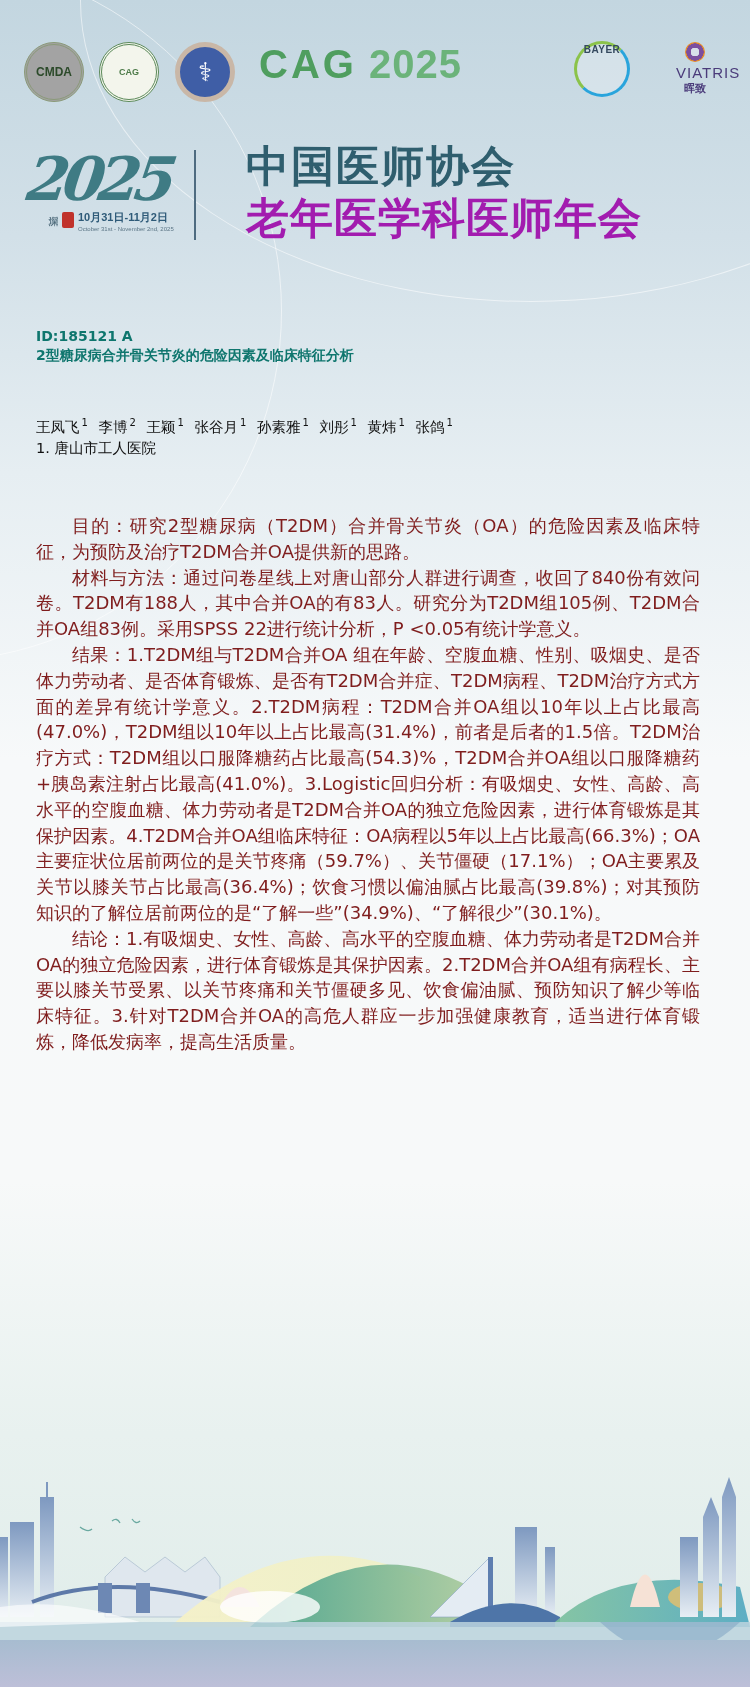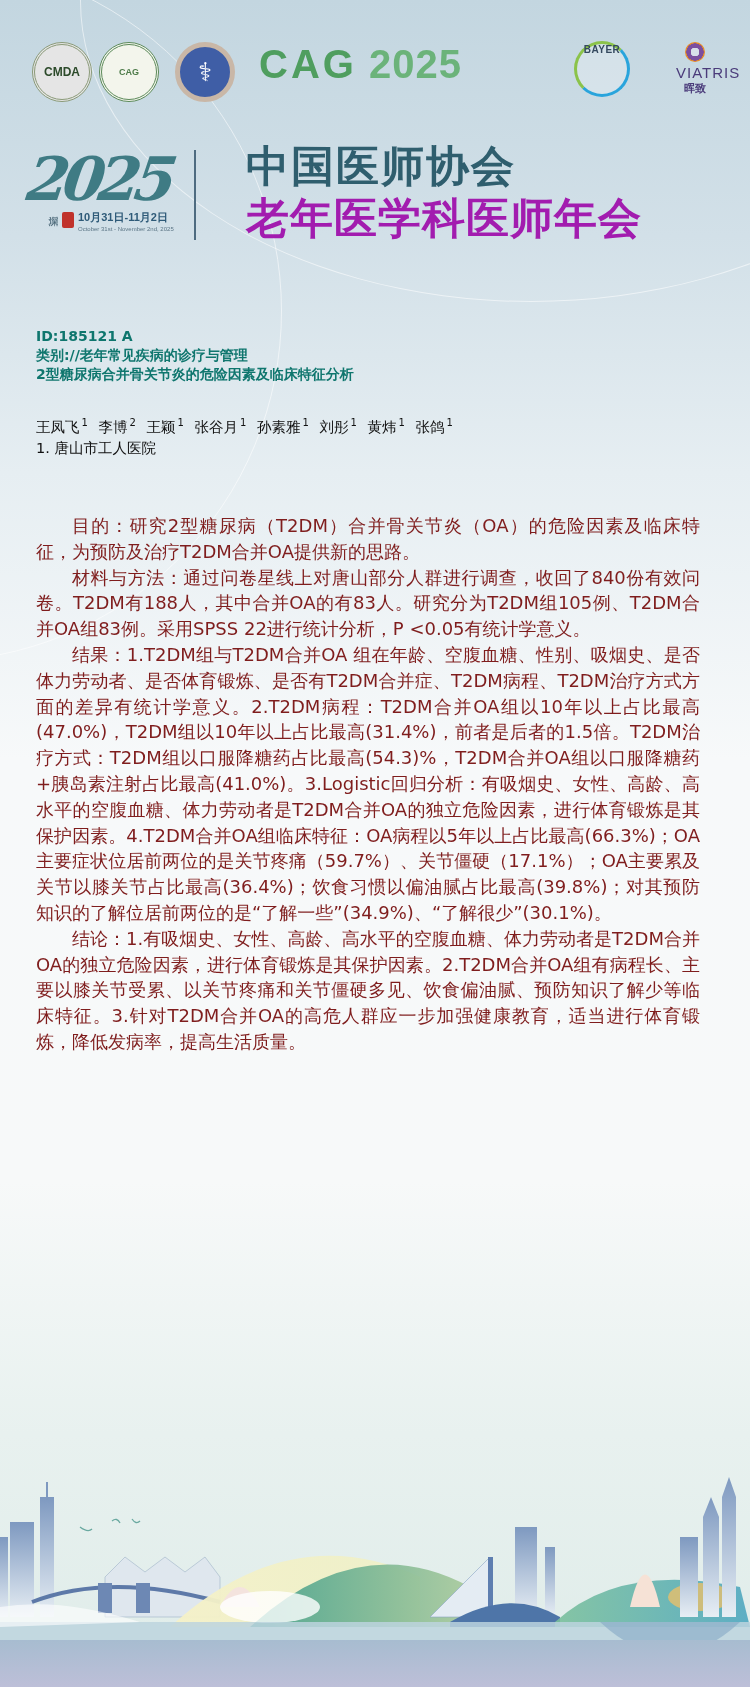--- a/index.html
+++ b/index.html
@@ -7,21 +7,21 @@
     width: 750px; height: 1687px; overflow: hidden; position: relative;
     font-family: "DejaVu Sans", "Liberation Sans", sans-serif;
     background: linear-gradient(180deg, #c3d6e0 0%, #d2e0e8 14%, #e6eef2 28%, #f7f9fa 45%, #f7f9f9 70%, #e8f1ef 85%, #dfece9 100%);
   }
   .poster { position: absolute; inset: 0; }
   .swoosh { position: absolute; border-radius: 50%; border: 1px solid rgba(255,255,255,0.55); }
 
   
   .logos { position: absolute; top: 40px; left: 24px; right: 20px; height: 70px; }
   .seal { position: absolute; top: 2px; width: 60px; height: 60px; border-radius: 50%; display: flex; align-items: center; justify-content: center; box-sizing: border-box; }
-  .seal-cmda { left: 8px; background: #e5e5e5; border: 3px double #8a9a78; }
+  .seal-cmda { left: 0; background: #a3a3a3; border: 3px double #8a9a78; }
   .seal-cmda span { font: bold 12px "Liberation Sans", sans-serif; color: #2c4a2a; }
   .seal-cag { left: 75px; background: #f3f5ec; border: 3px double #5c8a5a; }
   .seal-cag span { font: bold 9px "Liberation Sans", sans-serif; color: #4c7a48; }
   .seal-pku { left: 151px; background: #3f5ea6; border: 5px solid #c9b7a7; }
   .seal-pku span { font-size: 26px; color: #ffffff; line-height: 1; }
   .cag-title { position: absolute; left: 235px; top: 2px; font: bold 40px "Liberation Sans", sans-serif; letter-spacing: 1px; color: #6bb37a; }
   .cag-title .cag-part { color: #4f9e5f; letter-spacing: 3px; }
   .bayer { position: absolute; right: 100px; top: 1px; width: 50px; height: 50px; border-radius: 50%; border: 3px solid #8bc34a; border-right-color: #29a4dc; border-bottom-color: #29a4dc; display: flex; align-items: flex-start; justify-content: center; background: rgba(255,255,255,0.25); }
   .bayer span { font: bold 10px "Liberation Sans", sans-serif; color: #34495e; letter-spacing: 0.5px; }
   .viatris { position: absolute; right: 0; top: 2px; width: 70px; text-align: center; }
@@ -93,21 +93,20 @@
     <div class="date-en">October 31st - November 2nd, 2025</div>
     <div class="divider"></div>
     <div class="org-title">
       <div>中国医师协会</div>
       <div class="line2">老年医学科医师年会</div>
     </div>
   </div>
 
   <div class="meta">
     <div>ID:185121 A</div>
-    <div>类别://老年常见疾病的诊疗与管理</div>
     <div>2型糖尿病合并骨关节炎的危险因素及临床特征分析</div>
   </div>
 
   <div class="authors">
     <div class="author-list">
       <span class="author"><span>王凤飞</span><sup>1</sup></span>
       <span class="author"><span>李博</span><sup>2</sup></span>
       <span class="author"><span>王颖</span><sup>1</sup></span>
       <span class="author"><span>张谷月</span><sup>1</sup></span>
       <span class="author"><span>孙素雅</span><sup>1</sup></span>

